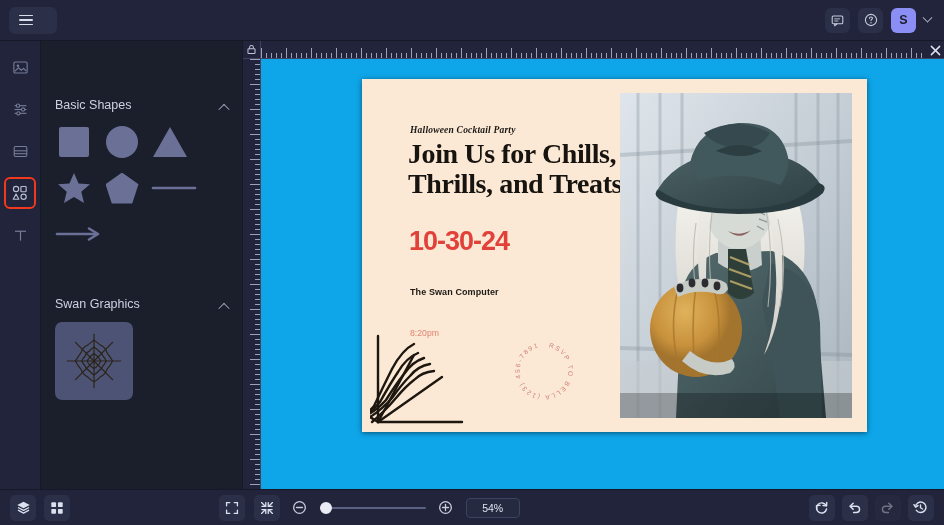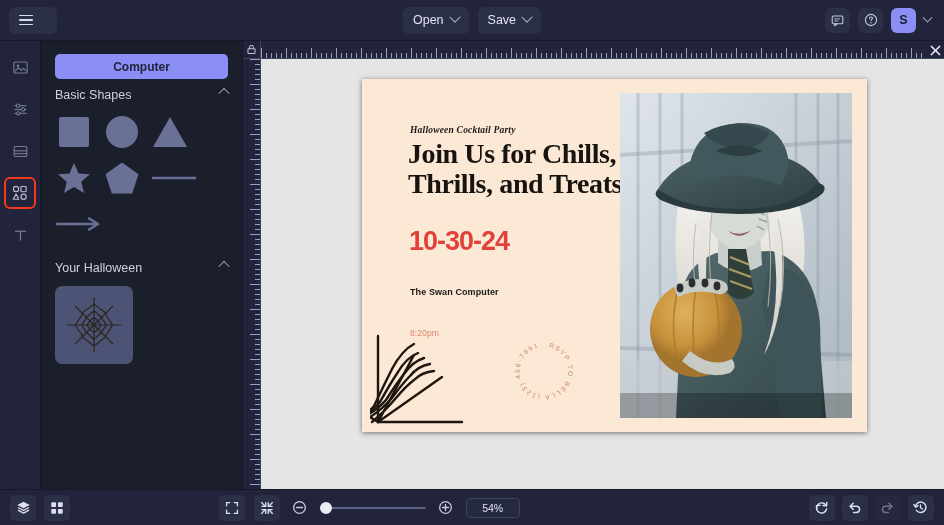--- a/index.html
+++ b/index.html
@@ -84,22 +84,22 @@
     margin-bottom: 9px;
   }
   .search-box {
     width: 100%; height: 26px; border-radius: 5px; background: #262a40;
     border: 1px solid #343953;
     display: flex; align-items: center; justify-content: center; gap: 7px;
     cursor: text; margin-bottom: 17px;
   }
   .search-box span { color: #c8ccdd; font-size: 12px; }
   .sec-head {
-    display: flex; align-items: flex-start; justify-content: space-between;
-    margin-bottom: 11px; cursor: pointer;
+    display: flex; align-items: flex-end; justify-content: space-between;
+    margin-bottom: 11px; cursor: pointer; margin-top: 44px;
   }
   .sec-head span { color: #cdd1e2; font-size: 12.5px; }
   .caret-up { width: 8px; height: 8px; border-left: 1.6px solid #9aa0b8; border-top: 1.6px solid #9aa0b8; transform: rotate(45deg) translate(1px,1px); }
   .shape-grid { display: flex; flex-wrap: wrap; gap: 8px 10px; margin-bottom: 18px; }
   .shape-cell { width: 38px; height: 38px; display: flex; align-items: center; justify-content: center; cursor: pointer; }
   .sq { width: 30px; height: 30px; background: #6b7096; border-radius: 2px; }
   .ci { width: 32px; height: 32px; background: #6b7096; border-radius: 50%; }
   .tri { width: 0; height: 0; border-left: 17px solid transparent; border-right: 17px solid transparent; border-bottom: 30px solid #6b7096; }
   .pent { width: 33px; height: 31px; background: #6b7096; clip-path: polygon(50% 0,100% 38%,81% 100%,19% 100%,0 38%); }
 
@@ -117,21 +117,21 @@
     border-right: 1px solid #3d4360; border-bottom: 1px solid #3d4360; cursor: pointer;
   }
   .ruler-h { flex: 1; position: relative; border-bottom: 1px solid #3d4360; overflow: hidden; }
   .close-x {
     position: absolute; right: 0; top: 0; width: 18px; height: 18px;
     background: #21243a; display: flex; align-items: center; justify-content: center;
     cursor: pointer; z-index: 3;
   }
   .canvas-row { flex: 1; display: flex; min-height: 0; }
   .ruler-v { width: 18px; min-width: 18px; position: relative; background: #21243a; border-right: 1px solid #3d4360; overflow: hidden; }
-  .stage { flex: 1; position: relative; background: #e5e5e5; overflow: hidden; }
+  .stage { flex: 1; position: relative; background: #0ea5e9; overflow: hidden; }
 
   .poster {
     position: absolute; left: 101px; top: 20px;
     width: 505px; height: 353px; background: #fbe9d6;
     box-shadow: 0 1px 5px rgba(0,0,0,.5);
   }
   .p-kicker {
     position: absolute; left: 48px; top: 46px;
     font-family: "Liberation Serif", serif; font-style: italic; font-weight: bold;
     font-size: 9.5px; color: #1a1713; letter-spacing: .2px;
@@ -196,30 +196,20 @@
   <div class="topbar">
     <div class="brand">
       <div class="hamburger">
           <i></i>
           <i></i>
           <i></i>
         </div>
       <span class="brand-label"></span>
     </div>
 
-    <div class="top-center">
-      <div class="tb-btn">
-        <span>Open</span>
-        <span class="chev"></span>
-      </div>
-      <div class="tb-btn">
-        <span>Save</span>
-        <span class="chev"></span>
-      </div>
-    </div>
 
     <div class="top-right">
       <div class="icon-btn">
         <svg width="13" height="13" viewBox="0 0 16 16">
           <rect x="1.5" y="2.5" width="13" height="9.5" rx="1.3" fill="none" stroke="#c8ccdd" stroke-width="1.3"></rect>
           <path d="M4.5 12 L4.5 14.5 L7.5 12" fill="none" stroke="#c8ccdd" stroke-width="1.3" stroke-linejoin="round"></path>
           <line x1="4" y1="6" x2="11" y2="6" stroke="#c8ccdd" stroke-width="1.1"></line>
           <line x1="4" y1="8.6" x2="9" y2="8.6" stroke="#c8ccdd" stroke-width="1.1"></line>
         </svg>
       </div>
@@ -275,23 +265,20 @@
       <div class="rail-item">
         <svg width="17" height="17" viewBox="0 0 20 20">
           <line x1="3.5" y1="5" x2="16.5" y2="5" stroke="#767c99" stroke-width="1.4"></line>
           <line x1="10" y1="5" x2="10" y2="16" stroke="#767c99" stroke-width="1.4"></line>
         </svg>
       </div>
     </div>
 
     <div class="panel">
 
-      <div class="btn-primary">
-        <span>Computer</span>
-      </div>
 
 
       <div class="sec-head">
         <span>Basic Shapes</span>
         <span class="caret-up"></span>
       </div>
 
       <div class="shape-grid">
         <div class="shape-cell">
             <div class="sq"></div>
@@ -317,21 +304,21 @@
         </div>
         <div class="shape-cell" style="width:46px">
           <svg width="46" height="14" viewBox="0 0 46 14">
             <line x1="2" y1="7" x2="41" y2="7" stroke="#6b7096" stroke-width="2.6" stroke-linecap="round"></line>
             <path d="M34 1.5 L43 7 L34 12.5" fill="none" stroke="#6b7096" stroke-width="2.6" stroke-linecap="round" stroke-linejoin="round"></path>
           </svg>
         </div>
       </div>
 
       <div class="sec-head">
-        <span>Your Halloween</span>
+        <span>Swan Graphics</span>
         <span class="caret-up"></span>
       </div>
 
       <div class="thumb">
         <svg width="58" height="58" viewBox="0 0 100 100">
           <g stroke="#2a2318" stroke-width="2" fill="none" stroke-linecap="round">
             <line x1="50" y1="50" x2="50" y2="4"></line>
               <line x1="50" y1="50" x2="82" y2="18"></line>
             <line x1="50" y1="50" x2="96" y2="50"></line>
               <line x1="50" y1="50" x2="82" y2="82"></line>

